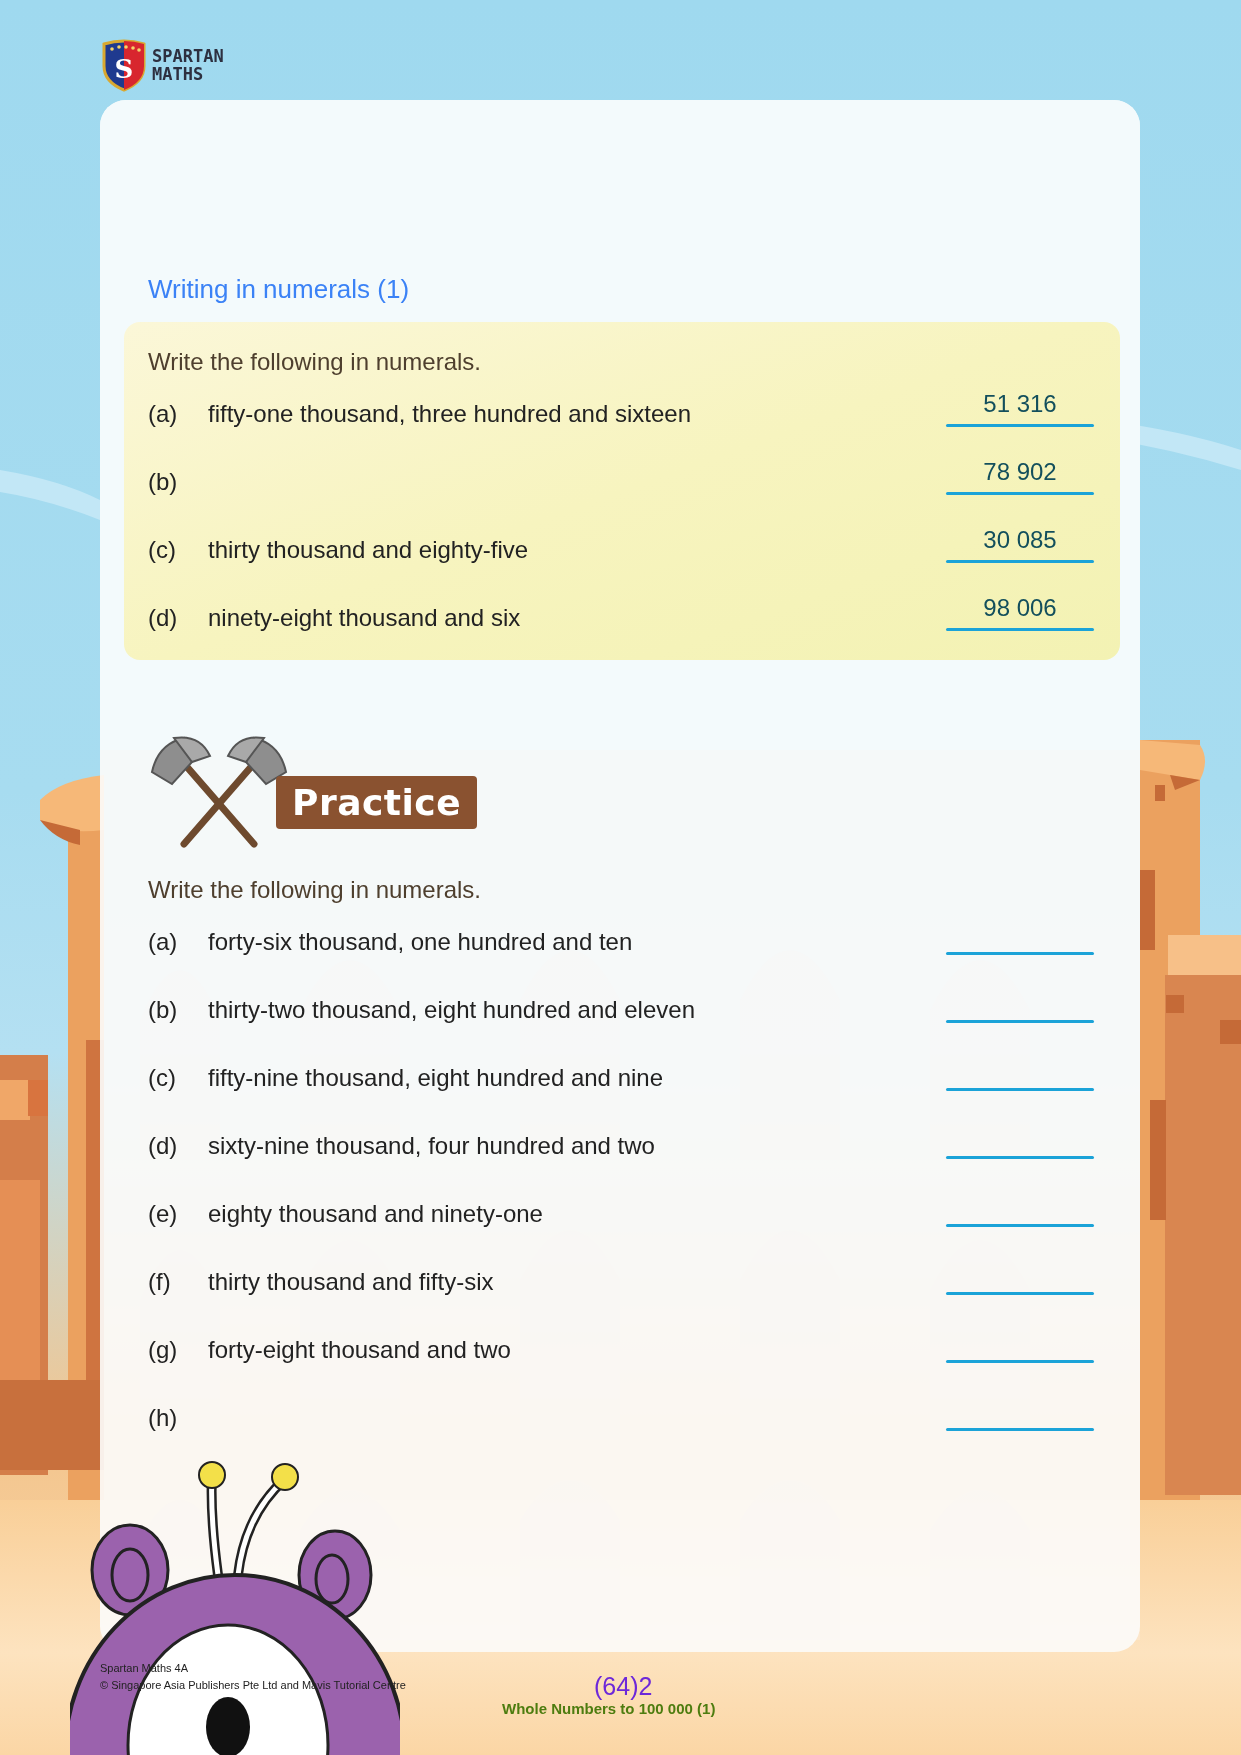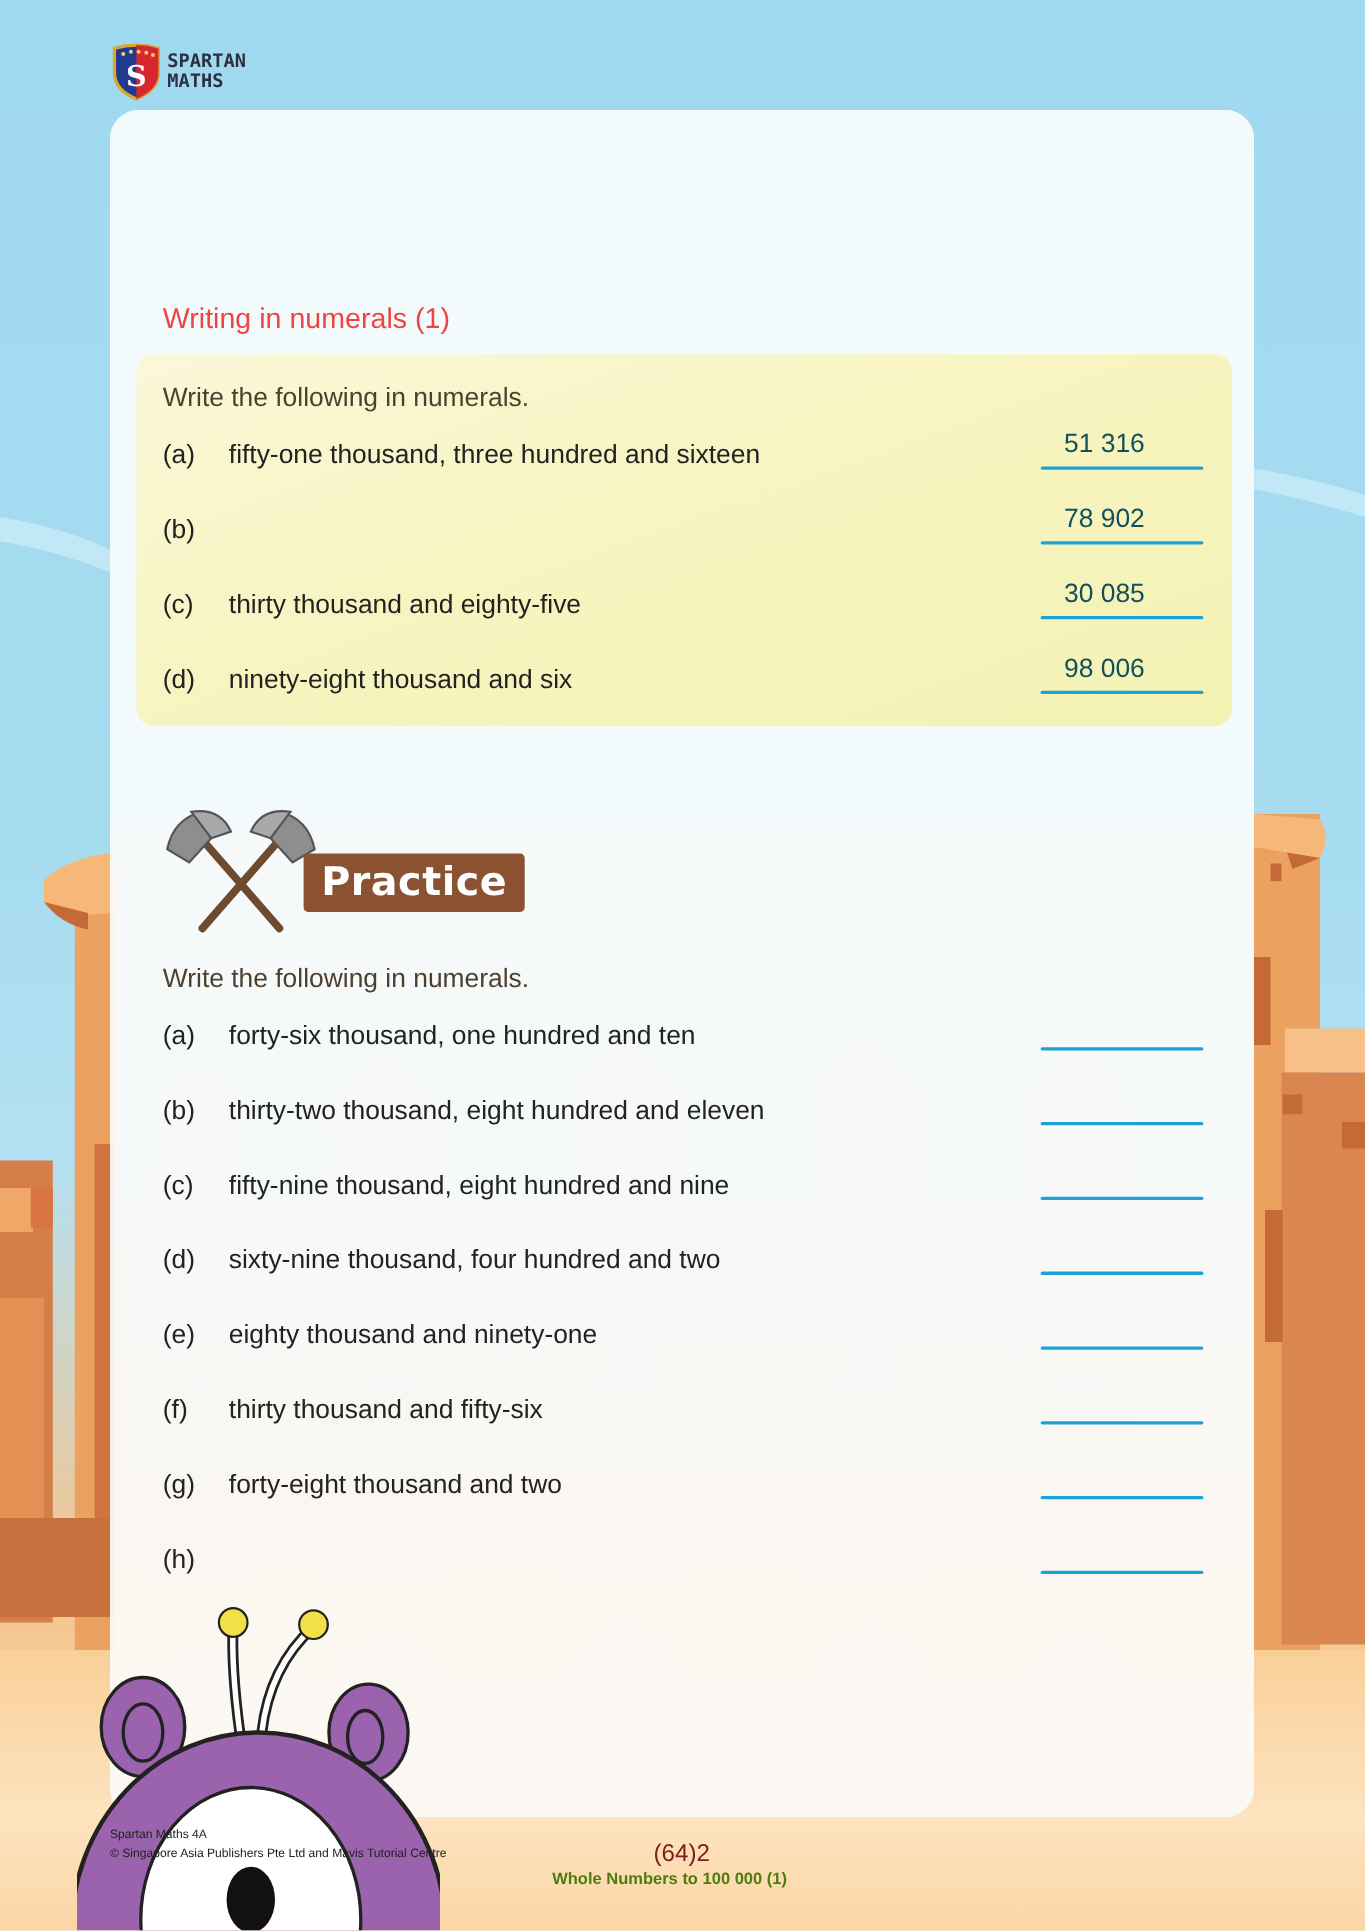--- a/index.html
+++ b/index.html
@@ -23,42 +23,42 @@
     background: rgba(252, 252, 250, 0.88); border-radius: 26px; z-index: 2; }
   .card-top { position: absolute; left: 0; top: 0; width: 100%; height: 650px; border-radius: 26px 26px 0 0;
     background: #f3fafc; }
 
   .section-head { position: absolute; display: flex; align-items: center; }
   .badge { color: #fff; font-weight: bold; font-size: 36px; padding: 6px 16px; border-radius: 4px; letter-spacing: 0.5px;
     font-family: "DejaVu Sans", sans-serif; }
   .badge-example { background: #3db14a; }
   .badge-practice { background: #8a5230; }
 
-  .subtitle { position: absolute; left: 48px; top: 174px; font-size: 26px; color: #ef4444;
+  .subtitle { position: absolute; left: 48px; top: 174px; font-size: 26px; color: #3b82f6;
     font-family: "Liberation Sans", sans-serif; }
 
   .example-box { position: absolute; left: 24px; top: 222px; width: 996px; height: 338px; border-radius: 16px;
     background: linear-gradient(160deg, #fbf7d8 0%, #f7f4bf 50%, #f3f2b3 100%); }
 
   .instruction { position: absolute; font-size: 24px; color: #4e3f2e; font-family: "Liberation Sans", sans-serif; }
 
   .q-row { position: absolute; left: 48px; width: 946px; height: 40px; }
   .q-letter { position: absolute; left: 0; top: 0; font-size: 24px; color: #222; font-family: "Liberation Sans", sans-serif; }
   .q-text { position: absolute; left: 60px; top: 0; font-size: 24px; color: #222; font-family: "Liberation Sans", sans-serif; }
   .answer-line { position: absolute; right: 0; top: 24px; width: 148px; height: 3px; background: #1ba3d8; border-radius: 2px; }
-  .answer-value { position: absolute; right: 16px; top: -10px; width: 148px; text-align: center; font-size: 24px;
+  .answer-value { position: absolute; right: 0; top: -10px; width: 148px; text-align: center; font-size: 24px;
     color: #134f5c; font-family: "Liberation Sans", sans-serif; }
 
   
   .colo { position: absolute; z-index: 1; }
 
   
   .footer-left { position: absolute; left: 100px; top: 1660px; font-size: 11px; color: #222; z-index: 4; line-height: 17px;
     font-family: "Liberation Sans", sans-serif; }
-  .page-num { position: absolute; left: 594px; top: 1672px; font-size: 22px; color: #7f1d1d; z-index: 4;
+  .page-num { position: absolute; left: 594px; top: 1672px; font-size: 25px; color: #6d28d9; z-index: 4;
     font-family: "Liberation Sans", sans-serif; }
   .chapter { position: absolute; left: 502px; top: 1700px; font-size: 15px; color: #4d7c0f; font-weight: bold; z-index: 4;
     font-family: "Liberation Sans", sans-serif; text-align: center; }
 
   .alien { position: absolute; left: 70px; top: 1455px; z-index: 3; }
 </style>
 </head>
 <body>
 
 <div class="bg-layer">

